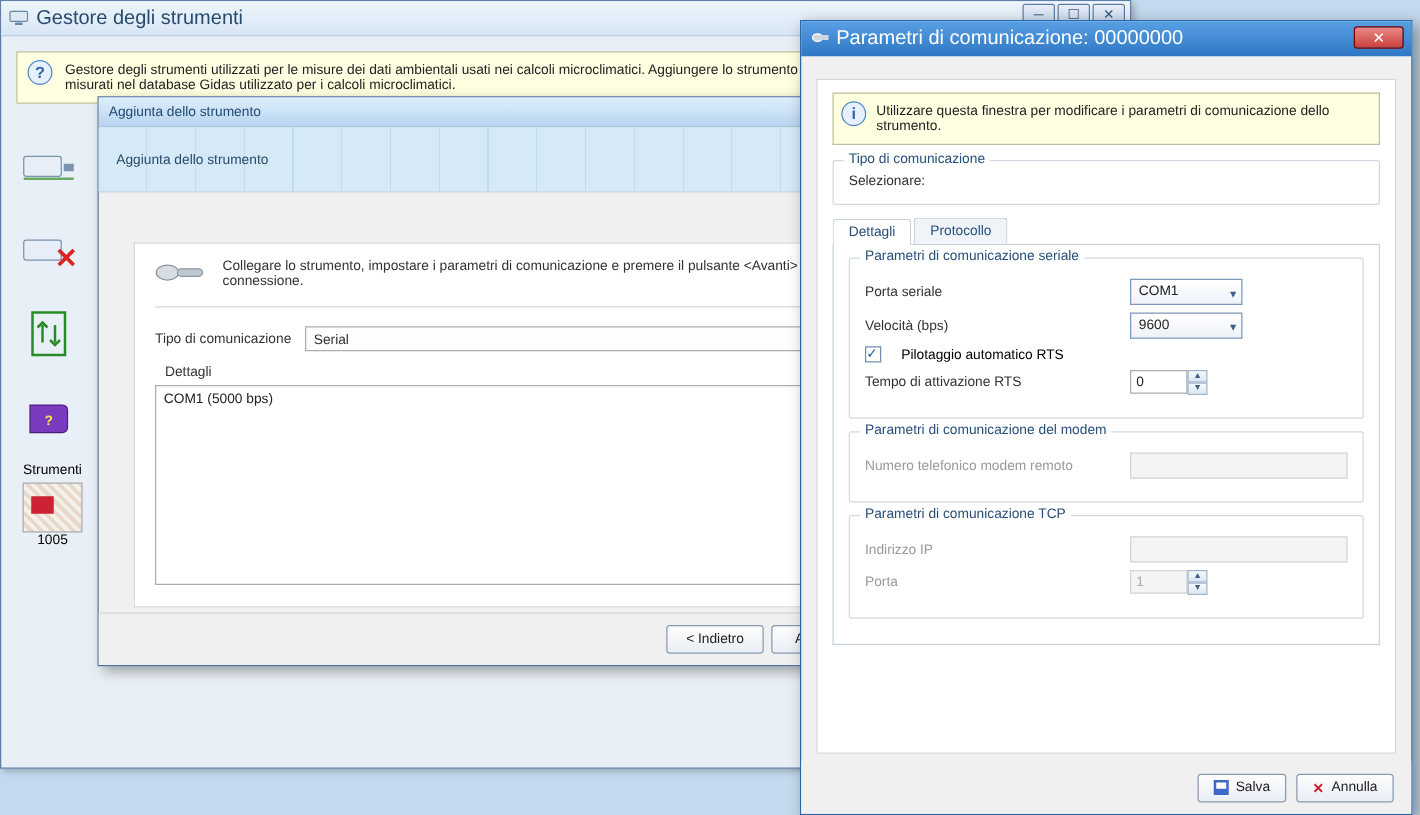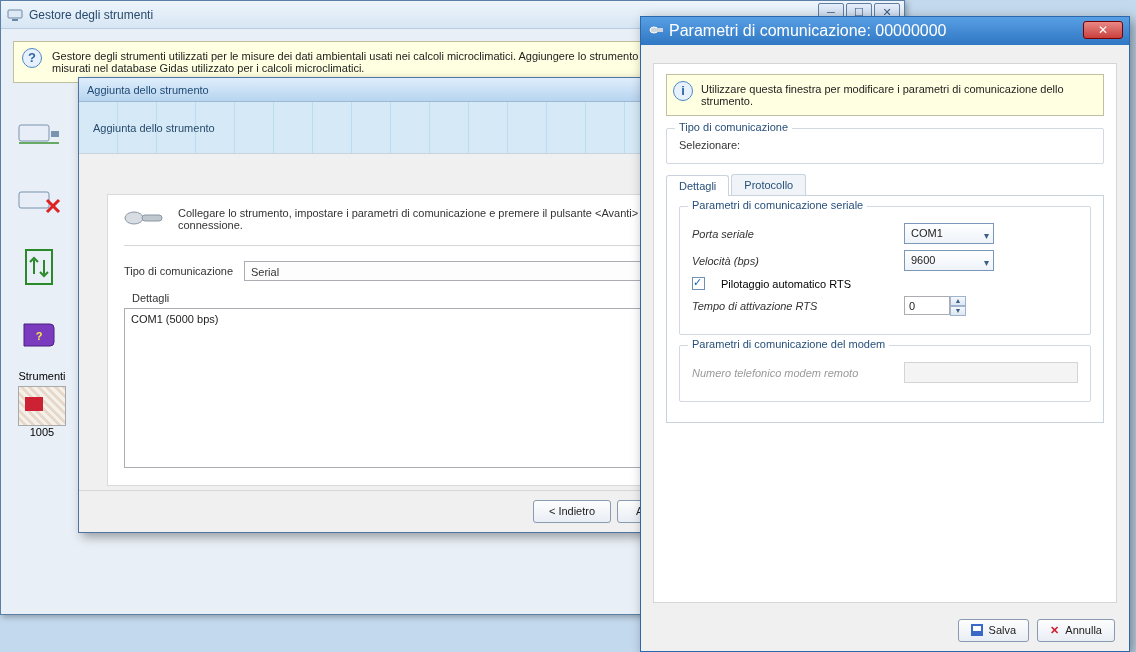--- a/index.html
+++ b/index.html
@@ -1,21 +1,21 @@
 <!DOCTYPE html>
 <html><head>
 <meta charset="utf-8">
 <style>
   * { box-sizing: border-box; font-family: "Segoe UI", Tahoma, sans-serif; font-size: 11px; }
   body { margin:0; width:1136px; height:652px; background:#c3d9ed; overflow:hidden; position:relative; }
 
   
   .win1 { position:absolute; left:0; top:0; width:905px; height:615px; background:#e9eff6; border:1px solid #5b7fa6; box-shadow:2px 2px 6px rgba(0,0,0,0.3); }
   .win1-titlebar { height:28px; background:linear-gradient(#eef5fb,#d7e6f4); display:flex; align-items:center; padding:0 6px; border-bottom:1px solid #b8cde1; position:relative; }
-  .win1-titlebar .title { flex:1; color:#284a6d; font-size:12px; }
+  .win1-titlebar .title { flex:1; color:#284a6d; font-size:16px; }
   .winbtns { position:absolute; right:4px; top:2px; display:flex; gap:2px; }
   .winbtn { width:26px; height:18px; border:1px solid #5e7fa3; border-radius:2px; background:linear-gradient(#e7eefb,#c5d6eb); font-size:11px; line-height:16px; text-align:center; color:#3a5a80; }
   .win1-info { margin:12px 12px 0 12px; background:#ffffe1; border:1px solid #c0c0a0; padding:8px 10px 8px 38px; position:relative; color:#222; }
   .info-icon { position:absolute; left:8px; top:6px; width:20px; height:20px; border:1px solid #4e89c5; border-radius:50%; background:#e7f1fd; color:#2e66a6; font-weight:bold; text-align:center; line-height:18px; font-size:13px; }
   .win1-leftcol { position:absolute; left:8px; top:105px; width:66px; }
   .toolcell { width:60px; height:55px; margin-bottom:12px; display:flex; align-items:center; justify-content:center; }
   .toolcell svg { display:block; }
   .win1-label { text-align:center; color:#000; margin-top:-4px; }
   .thumb { width:48px; height:40px; border:1px solid #aaa; background:repeating-linear-gradient(45deg,#f4f0ea,#f4f0ea 3px,#e7d8ca 3px,#e7d8ca 6px); position:relative; margin:4px auto; }
   .thumb::after{content:"";position:absolute;left:6px;top:10px;width:18px;height:14px;background:#c23;}
@@ -58,21 +58,21 @@
   .selrow .lab { width:140px; color:#333; }
   .combo { flex:1; height:21px; border:1px solid #7b97b9; background:linear-gradient(#fff,#eef3f9); padding:0 20px 0 6px; line-height:19px; color:#222; position:relative; }
   .combo::after { content:"▾"; position:absolute; right:4px; top:2px; color:#3d5e85; font-size:10px; }
   .combo.small { width:90px; flex:none; }
   .combo.disabled { color:#9a9a9a; border-color:#cfcfcf; background:#f4f4f4;}
   .tabs { display:flex; border-bottom:1px solid #c9d3de; margin-top:4px; }
   .tab { padding:4px 12px; border:1px solid #c9d3de; border-bottom:none; margin-right:2px; background:#f0f4f8; color:#274f7a; border-radius:3px 3px 0 0; }
   .tab.active { background:#fff; position:relative; top:1px; }
   .tabpanel { border:1px solid #c9d3de; border-top:none; padding:10px 12px; }
   .frow { display:flex; align-items:center; margin:6px 0; gap:12px; }
-  .frow .lab { width:200px; color:#333;font-style:italic; }
+  .frow .lab { width:200px; color:#333; }
   .frow .lab.disabled, .frow .val.disabled { color:#9a9a9a; }
   .chk { width:13px; height:13px; border:1px solid #6f8fb5; background:#fff; display:inline-block; position:relative; margin-right:4px; }
   .chk.checked::after { content:"✓"; position:absolute; left:0; top:-2px; font-size:11px; color:#1363b5; }
   .spin { display:flex; }
   .spin input { width:46px; height:19px; border:1px solid #abadb3; padding:0 4px; color:#222; }
   .spin .sbtns { display:flex; flex-direction:column; }
   .spin .sbtn { width:16px; height:10px; border:1px solid #9fb4cc; background:linear-gradient(#f5f9fe,#dce6f1); font-size:7px; line-height:8px; text-align:center; color:#3d5e85;}
   .txtinput { height:21px; border:1px solid #abadb3; background:#fff; padding:0 6px; color:#222; }
   .txtinput.disabled { background:#f4f4f4; color:#aaa; border-color:#d4d4d4;}
   .win3-footer { position:absolute; left:0; right:0; bottom:0; height:42px; background:#f0f0f0; display:flex; justify-content:flex-end; align-items:center; padding-right:14px; gap:8px;}
@@ -246,20 +246,37 @@
       </div>
 
       <div class="fieldset">
         <div class="legend">Parametri di comunicazione del modem</div>
         <div class="frow">
           <span class="lab disabled">Numero telefonico modem remoto</span>
           <input class="txtinput disabled" style="flex: 1 1 0%;">
         </div>
       </div>
 
+      <div class="fieldset">
+        <div class="legend">Parametri di comunicazione TCP</div>
+        <div class="frow">
+          <span class="lab disabled">Indirizzo IP</span>
+          <input class="txtinput disabled" style="flex: 1 1 0%;">
+        </div>
+        <div class="frow">
+          <span class="lab disabled">Porta</span>
+          <div class="spin">
+            <input class="disabled" style="background: rgb(244, 244, 244); color: rgb(170, 170, 170); border-color: rgb(212, 212, 212);" value="1">
+            <div class="sbtns">
+              <div class="sbtn">▲</div>
+              <div class="sbtn">▼</div>
+            </div>
+          </div>
+        </div>
+      </div>
 
     </div>
   </div>
 
   <div class="win3-footer">
     <div class="fbtn">
       <span class="ico-save"></span>
       <span>Salva</span>
     </div>
     <div class="fbtn">

